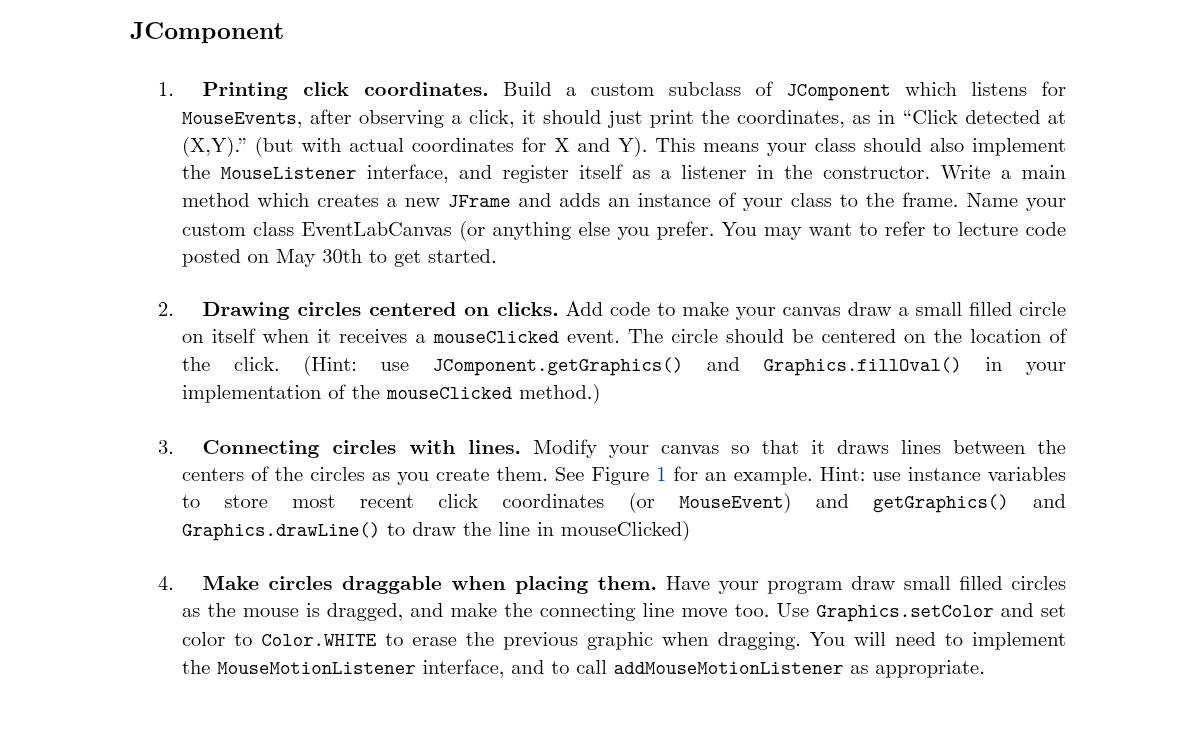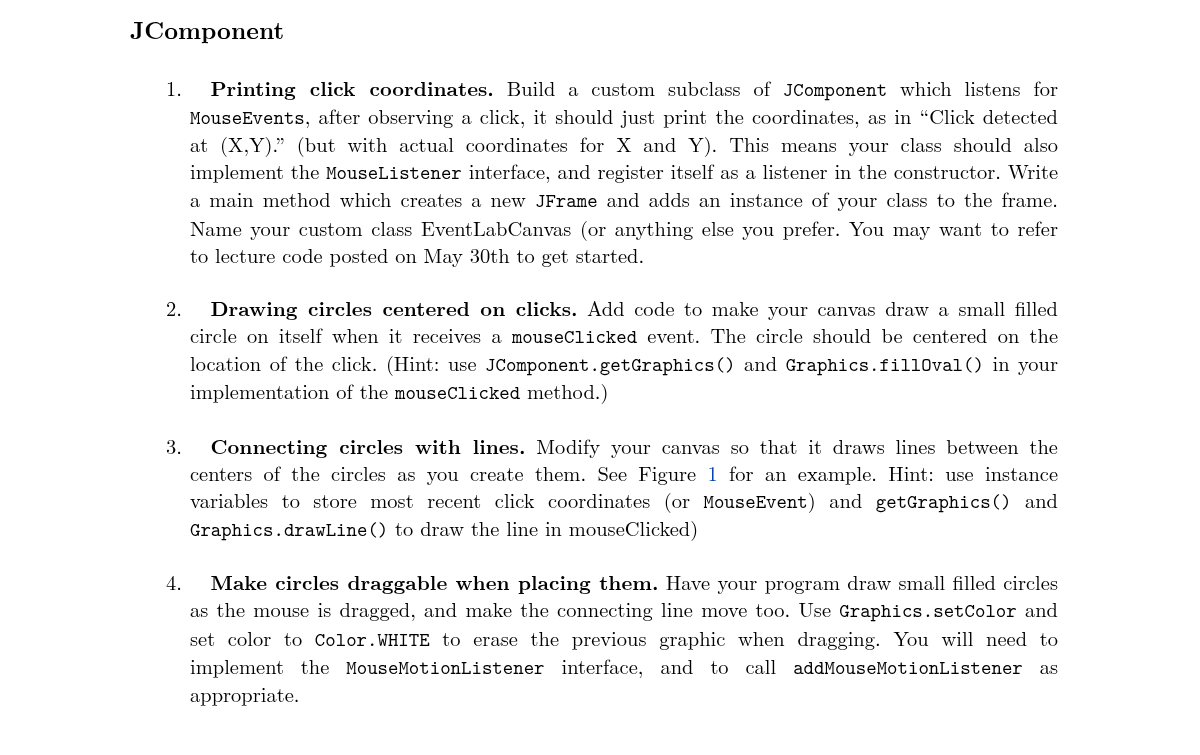--- a/index.html
+++ b/index.html
@@ -17,21 +17,21 @@
     font-size: 20.5px;
     line-height: 1.32;
     color: #000;
   }
   .heading {
     font-weight: bold;
     font-size: 24px;
     margin: 0 0 28px 0;
   }
   ol.qlist {
-    margin: 12px;
+    margin: 4px;
     padding: 0 0 0 48px;
     list-style: none;
     counter-reset: qitem;
   }
   ol.qlist > li {
     counter-increment: qitem;
     position: relative;
     margin: 0 0 26px 0;
     text-align: justify;
     text-justify: inter-word;

